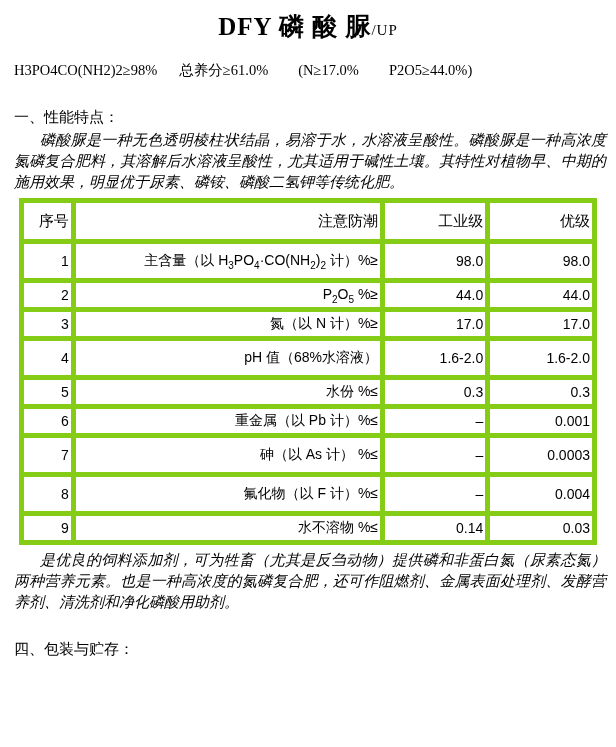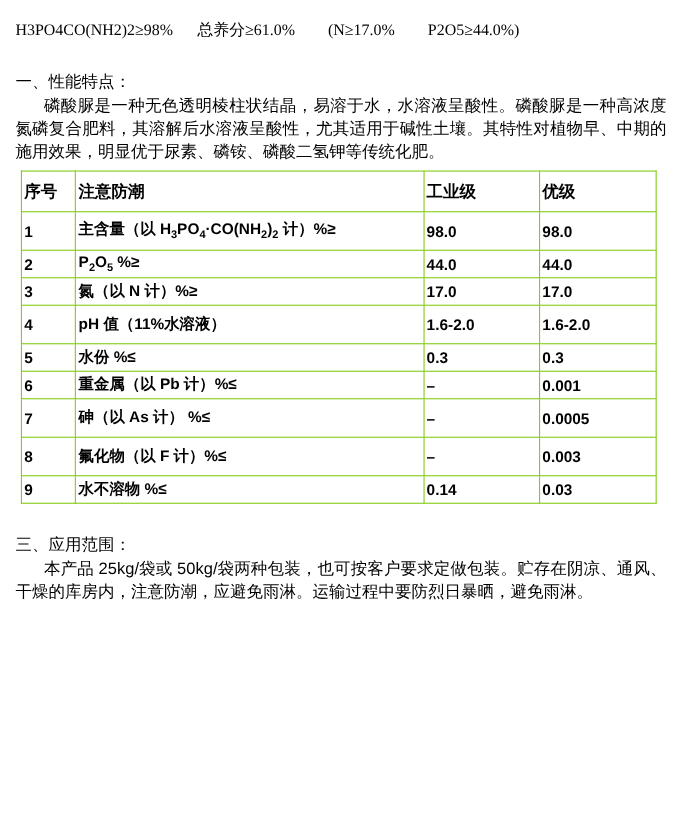--- a/index.html
+++ b/index.html
@@ -56,54 +56,58 @@
   .para {
     font-size: 15px;
     line-height: 21px;
     margin: 0 10px 0 14px;
     text-indent: 0;
     font-family: "Liberation Sans", sans-serif;
     text-align: justify;
   }
   .para.indent {
     text-indent: 26px;
+    font-style: italic;
   }
 
   table.spec {
     border-collapse: collapse;
     margin: 6px auto 0 auto;
     width: 578px;
     font-size: 14px;
     font-family: "Liberation Sans", sans-serif;
   }
   table.spec th, table.spec td {
-    border: 1px solid #84cc16;
-    text-align: left;
+    border: 5px solid #84cc16;
+    text-align: right;
     padding: 2px 2px;
-    font-weight: bold;
+    font-weight: normal;
   }
   table.spec th {
     height: 32px;
     font-size: 15px;
   }
   table.spec td.idx { width: 46px; }
   table.spec td.name { width: 322px; margin-top: 33px; }
   table.spec td.ind, table.spec td.prem { width: 104px; margin-top: 12px; }
   table.spec tr.tall td { height: 30px; }
   table.spec tr.short td { height: 20px; }
   .sub-s { font-size: 10px; vertical-align: sub; }
   .bottom-block {
     margin-top: 4px;
   }
 </style>
 </head>
 <body>
 
 <div class="page">
 
+  <div class="title">
+    <span>DFY 磷  酸  脲</span><span class="sub">/UP</span>
+  </div>
 
   <div class="formula-line">
     <span class="seg">H3PO4CO(NH2)2≥98%</span><span class="gap-md"></span><span class="seg">总养分≥61.0%</span><span class="gap-lg"></span><span class="seg">(N≥17.0%</span><span class="gap-lg"></span><span class="seg">P2O5≥44.0%)</span>
   </div>
 
   <div class="section-head">一、性能特点：</div>
   <div class="para indent">磷酸脲是一种无色透明棱柱状结晶，易溶于水，水溶液呈酸性。磷酸脲是一种高浓度氮磷复合肥料，其溶解后水溶液呈酸性，尤其适用于碱性土壤。其特性对植物早、中期的施用效果，明显优于尿素、磷铵、磷酸二氢钾等传统化肥。</div>
 
 
   <table class="spec">
@@ -129,56 +133,56 @@
           <td class="prem">44.0</td>
         </tr>
         <tr class="short">
           <td class="idx">3</td>
           <td class="name">氮（以 N 计）%≥</td>
           <td class="ind">17.0</td>
           <td class="prem">17.0</td>
         </tr>
         <tr class="tall">
           <td class="idx">4</td>
-          <td class="name">pH 值（11%水溶液）</td>
+          <td class="name">pH 值（68%水溶液）</td>
           <td class="ind">1.6-2.0</td>
           <td class="prem">1.6-2.0</td>
         </tr>
         <tr class="short">
           <td class="idx">5</td>
           <td class="name">水份 %≤</td>
           <td class="ind">0.3</td>
           <td class="prem">0.3</td>
         </tr>
         <tr class="short">
           <td class="idx">6</td>
           <td class="name">重金属（以 Pb 计）%≤</td>
           <td class="ind">–</td>
           <td class="prem">0.001</td>
         </tr>
         <tr class="tall">
           <td class="idx">7</td>
           <td class="name">砷（以 As 计）   %≤</td>
           <td class="ind">–</td>
-          <td class="prem">0.0005</td>
+          <td class="prem">0.0003</td>
         </tr>
         <tr class="tall">
           <td class="idx">8</td>
           <td class="name">氟化物（以 F 计）%≤</td>
           <td class="ind">–</td>
-          <td class="prem">0.003</td>
+          <td class="prem">0.004</td>
         </tr>
         <tr class="short">
           <td class="idx">9</td>
           <td class="name">水不溶物  %≤</td>
           <td class="ind">0.14</td>
           <td class="prem">0.03</td>
         </tr>
       </tbody>
   </table>
 
   <div class="bottom-block">
-    <div class="section-head">三、应用范围：</div>
+    <div class="para indent">是优良的饲料添加剂，可为牲畜（尤其是反刍动物）提供磷和非蛋白氮（尿素态氮）两种营养元素。也是一种高浓度的氮磷复合肥，还可作阻燃剂、金属表面处理剂、发酵营养剂、清洗剂和净化磷酸用助剂。</div>
 
-    <div class="para indent">本产品 25kg/袋或 50kg/袋两种包装，也可按客户要求定做包装。贮存在阴凉、通风、干燥的库房内，注意防潮，应避免雨淋。运输过程中要防烈日暴晒，避免雨淋。</div>
+    <div class="section-head">四、包装与贮存：</div>
   </div>
 
 </div>
 
 </body></html>

